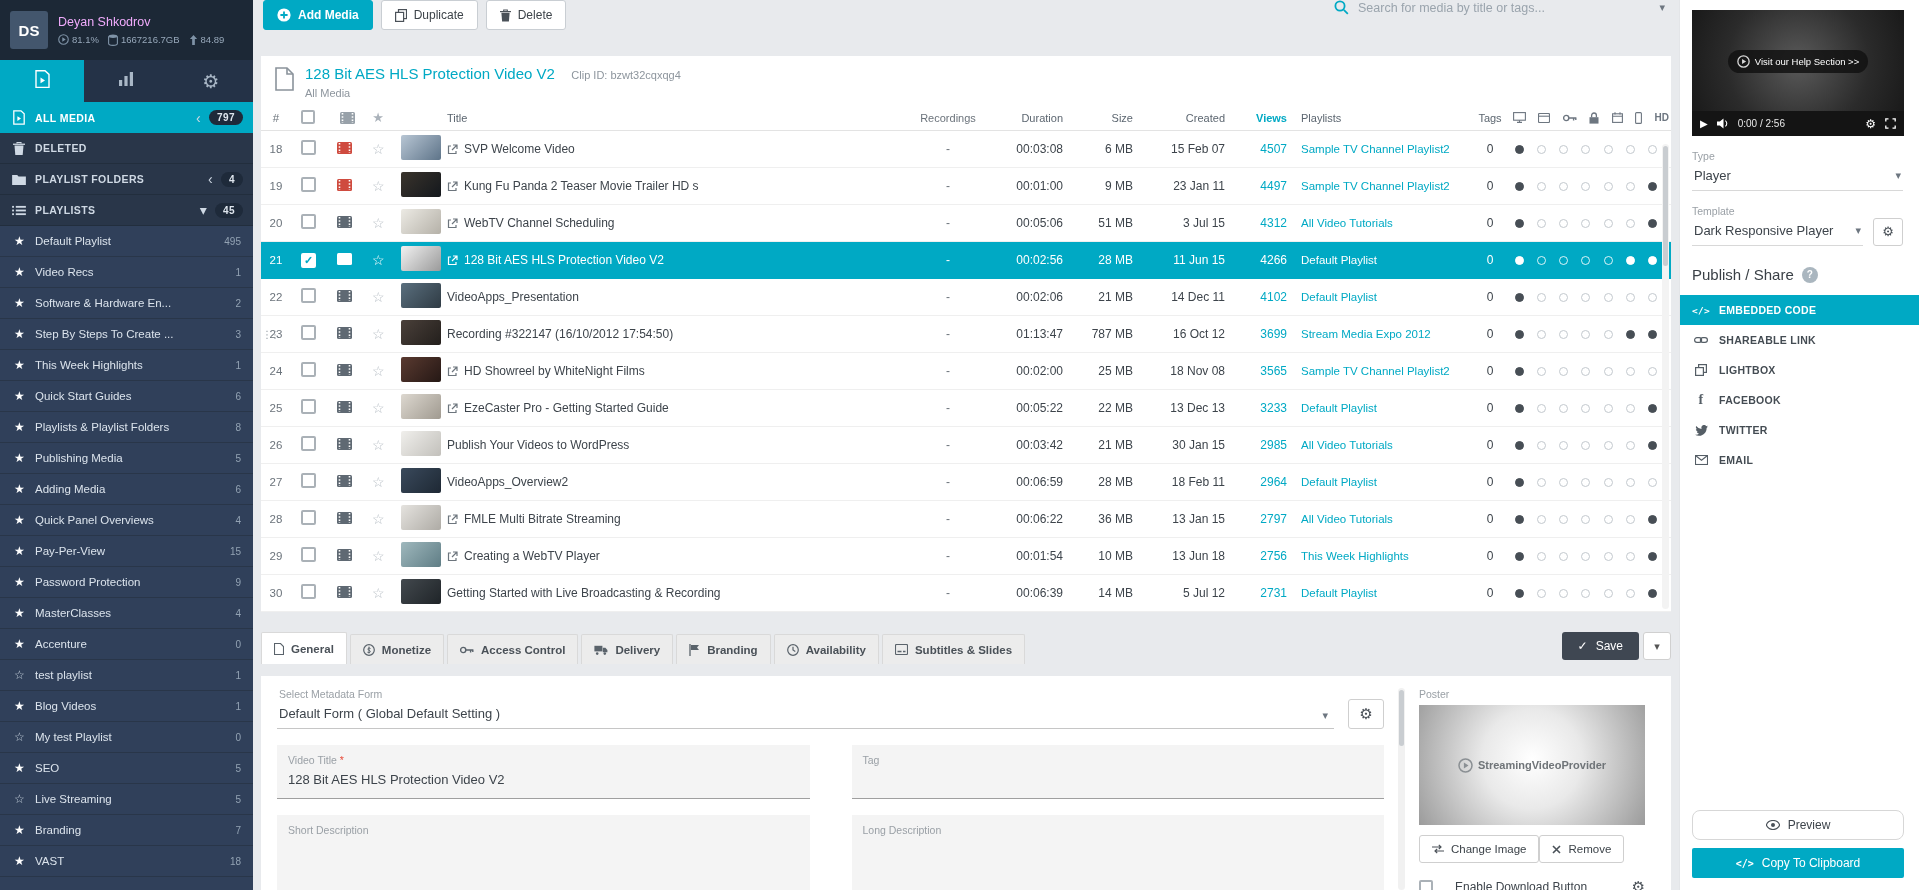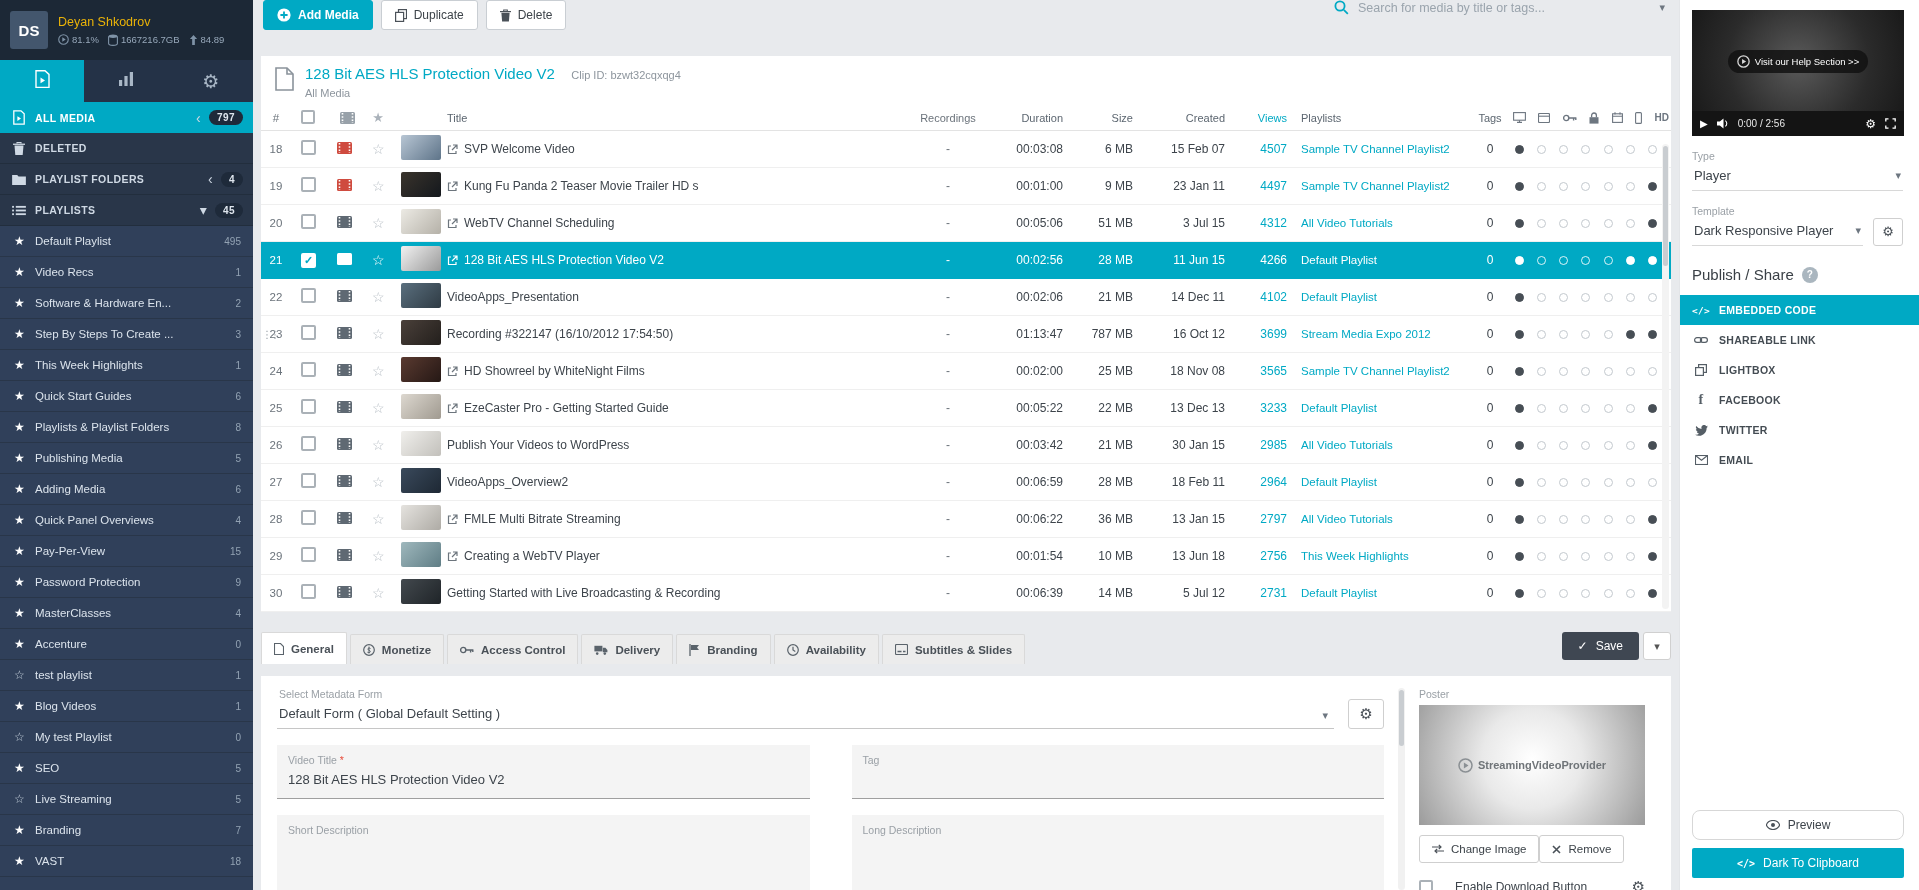--- a/index.html
+++ b/index.html
@@ -6,21 +6,21 @@
   :root{--accent:#00a9c4;--side:#30405a;--side-dark:#293649;--ink:#3d444b}
   html,body{width:1919px;height:890px;overflow:hidden}
   body{font-family:"Liberation Sans",sans-serif;background:#e8eaed}
   .app{display:flex;width:1919px;height:890px;overflow:hidden}
 
   
   .sidebar{width:253px;flex:none;background:var(--side);color:#dfe6ee;display:flex;flex-direction:column;overflow:hidden}
   .usercard{height:60px;background:#1c2836;display:flex;align-items:center;gap:10px;padding:0 10px;flex:none}
   .avatar{width:38px;height:38px;background:#43566d;border-radius:3px;color:#fff;font-size:15px;font-weight:700;display:flex;align-items:center;justify-content:center;flex:none}
   .uinfo{min-width:0}
-  .uname{font-size:12.5px;color:#eab308;margin-bottom:5px;white-space:nowrap}
+  .uname{font-size:12.5px;color:#f0abfc;margin-bottom:5px;white-space:nowrap}
   .ustats{display:flex;gap:9px;font-size:9.5px;color:#97a8ba;align-items:center;white-space:nowrap}
   .us{display:flex;align-items:center;gap:3px}
   .uic{display:inline-flex;color:#7f93a7}
   .side-tabs{height:42px;background:#243247;display:flex;flex:none}
   .stab{flex:1;display:flex;align-items:center;justify-content:center;color:#a9b7c6;cursor:pointer}
   .stab.active{background:var(--accent);color:#fff}
   .stab .gearch{font-size:19px}
   .srow{height:31px;display:flex;align-items:center;gap:8px;padding:0 10px;font-size:10.5px;font-weight:700;letter-spacing:.4px;flex:none;cursor:pointer}
   .srow .sic{display:inline-flex;width:17px;justify-content:center}
   .srow .lbl{flex:1;white-space:nowrap}
@@ -51,21 +51,21 @@
   .mediahead{display:flex;gap:11px;padding:9px 14px 6px;align-items:flex-start}
   .docic{color:#8a939b;display:inline-flex;margin-top:2px}
   .mtitle{color:var(--accent);font-size:15px}
   .clip{color:#8d959d;font-size:11px;margin-left:12px}
   .ctx{color:#8d959d;font-size:11px;margin-top:4px}
 
   .media-grid{display:grid;grid-template-columns:30px 36px 34px 34px 50px minmax(0,1fr) 78px 88px 70px 92px 62px 170px 42px 160px;align-items:center}
   .thead{height:26px;border-bottom:1px solid #e3e3e3;font-size:11px;color:#5c6670}
   .thead .hic{display:inline-flex;justify-content:center;color:#98a1a9}
   .thead .hstar{color:#aab2ba;font-size:13px;text-align:center}
-  .thead .views-h{color:var(--accent);font-weight:400}
+  .thead .views-h{color:var(--accent);font-weight:700}
   .devcols{display:flex;align-items:center;justify-content:space-between;padding:0 12px 0 4px;color:#6d7680}
   .devcols .dic{display:inline-flex}
   .hdlbl{font-size:10px;font-weight:700;color:#6d7680}
   .mrow{height:37px;border-bottom:1px solid #efefef;font-size:12px;color:var(--ink);position:relative;background:#fff;cursor:pointer}
   .mrow.selected{background:var(--accent);color:#fff;border-bottom-color:var(--accent)}
   .c{padding:0 2px;min-width:0}
   .num{text-align:center;color:#6b737b;font-size:11.5px}
   .mrow.selected .num{color:#fff}
   .cbx{width:15px;height:15px;border:2px solid #aab1b7;border-radius:2px;display:inline-flex;align-items:center;justify-content:center;background:#fff;font-size:11px;color:var(--accent);font-weight:700;margin-left:8px;cursor:pointer}
   .mrow.selected .cbx{border-color:#fff}
@@ -1247,16 +1247,16 @@
       <span class="eic">
           <svg width="14" height="10" viewBox="0 0 14 10">
             <path d="M7 0.5C3.8 0.5 1.3 2.5 0.3 5 1.3 7.5 3.8 9.5 7 9.5s5.7-2 6.7-4.5C12.7 2.5 10.2 0.5 7 0.5z" fill="none" stroke="currentColor" stroke-width="1.2"></path>
             <circle cx="7" cy="5" r="2" fill="currentColor"></circle>
           </svg>
         </span>
       <span>Preview</span>
     </button>
     <button class="copybtn">
       <span class="cic">&lt;/&gt;</span>
-      <span>Dark To Clipboard</span>
+      <span>Copy To Clipboard</span>
     </button>
   </aside>
 </div>
 
 </body></html>

